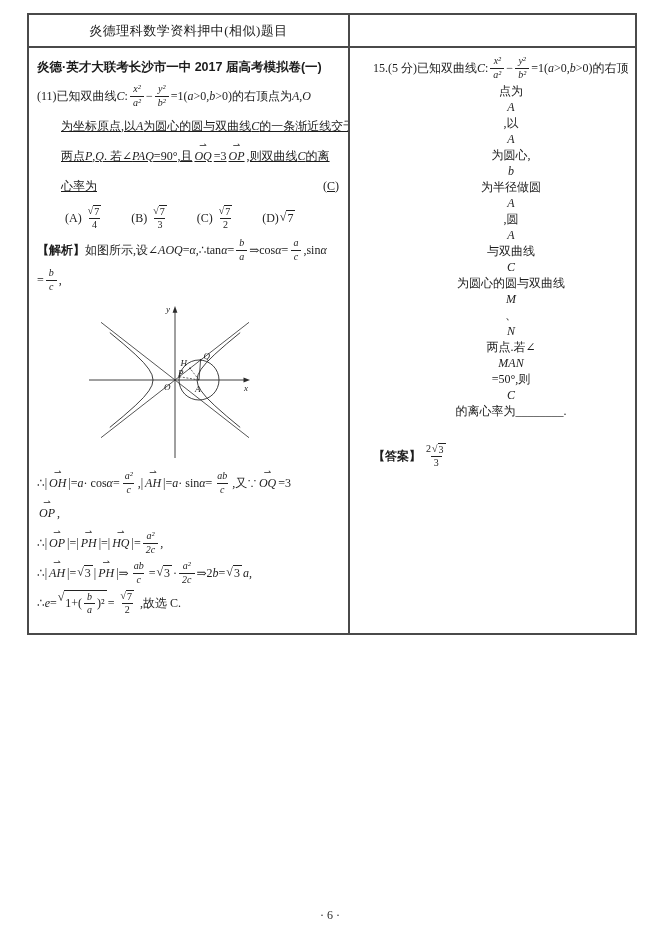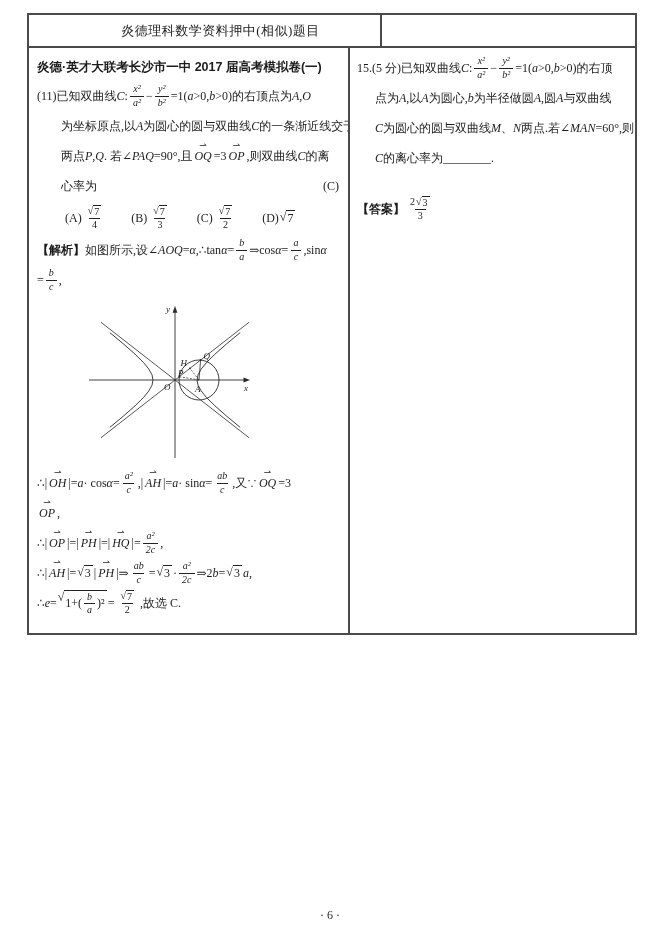--- a/index.html
+++ b/index.html
@@ -6,40 +6,40 @@
   html,body { width:660px; height:949px; background:#ffffff; }
   body {
     position: relative;
     font-family: "Liberation Serif", "DejaVu Serif", serif;
     color: #1c1c1c;
   }
   .tbl {
     position: absolute; left:27px; top:13px; width:610px;
     border: 2px solid #4a4a4a;
   }
-  .thead { display:flex; border-bottom:2px solid #4a4a4a; height:33px;padding-left:32px; }
+  .thead { display:flex; border-bottom:2px solid #4a4a4a; height:33px; }
   .th {
     display:flex; align-items:center; justify-content:center;
     font-size:13px; letter-spacing:0.5px;
   }
   .th.left  { width:321px; border-right:2px solid #4a4a4a; }
   .th.right { flex:1; }
   .tbody { display:flex; height:585px; }
   .td { font-size:12px; padding:5px 6px 0 8px; overflow:hidden; }
   .td.left  { width:321px; border-right:2px solid #4a4a4a; }
-  .td.right { flex:1; padding-left:7px; padding-right:4px; }
+  .td.right { flex:1; padding-left:23px; padding-right:4px; }
 
   .ln { display:flex; align-items:center; min-height:30px; white-space:nowrap; }
   .ln.title {
     font-family:"Liberation Sans","DejaVu Sans",sans-serif;
     font-weight:bold; font-size:12.5px; min-height:28px;
   }
-  .ind1 { padding-left:24px; }
+  .ind1 { padding-left:24px;text-decoration:underline; }
   .ind2 { padding-left:28px; }
-  .rind { padding-left:18px; }
+  .rind { padding-left:18px;flex-direction:column; }
   .opts { min-height:34px; }
   .ans  { min-height:40px;margin-top:16px; }
 
   .cn { font-family:"Liberation Serif","DejaVu Serif",serif; font-style:normal; }
   .mi { font-family:"Liberation Serif","DejaVu Serif",serif; font-style:italic; }
   .cb { font-family:"Liberation Sans","DejaVu Sans",sans-serif; font-weight:bold; }
   .gap { display:inline-block; width:24px; }
   .tail { margin-left:auto; padding-right:3px; }
 
   .frac {
@@ -455,21 +455,21 @@
             <span class="cn"> 与双曲线</span>
           </div>
           <div class="ln rind">
             <span class="mi">C</span>
             <span class="cn"> 为圆心的圆与双曲线 </span>
             <span class="mi">M</span>
             <span class="cn">、</span>
             <span class="mi">N</span>
             <span class="cn"> 两点.若∠</span>
             <span class="mi">MAN</span>
-            <span class="cn">=60°,则</span>
+            <span class="cn">=50°,则</span>
           </div>
           <div class="ln rind">
             <span class="mi">C</span>
             <span class="cn"> 的离心率为________.</span>
           </div>
           <div class="ln ans">
             <span class="cb">【答案】</span>
             <span class="frac">
               <span class="fn">
                 <span class="cn">2 </span>

